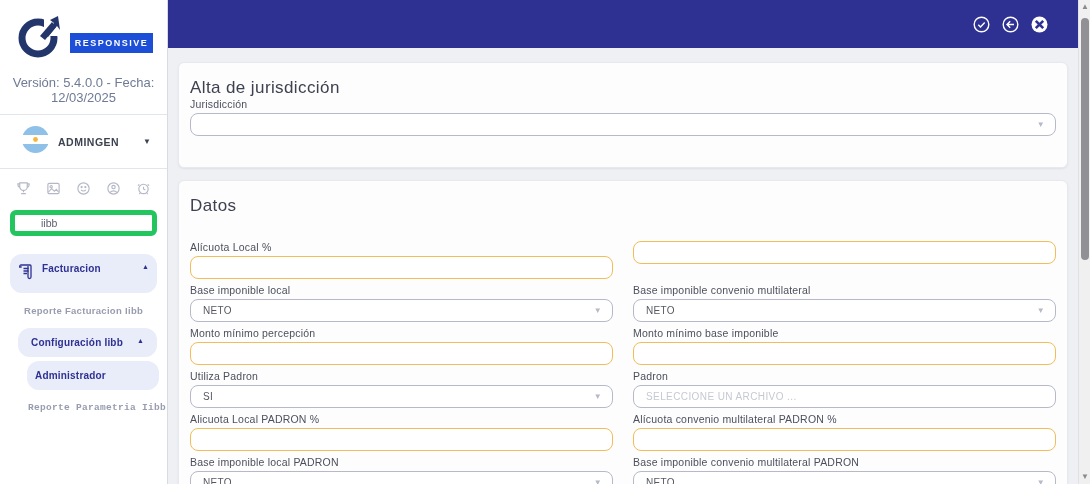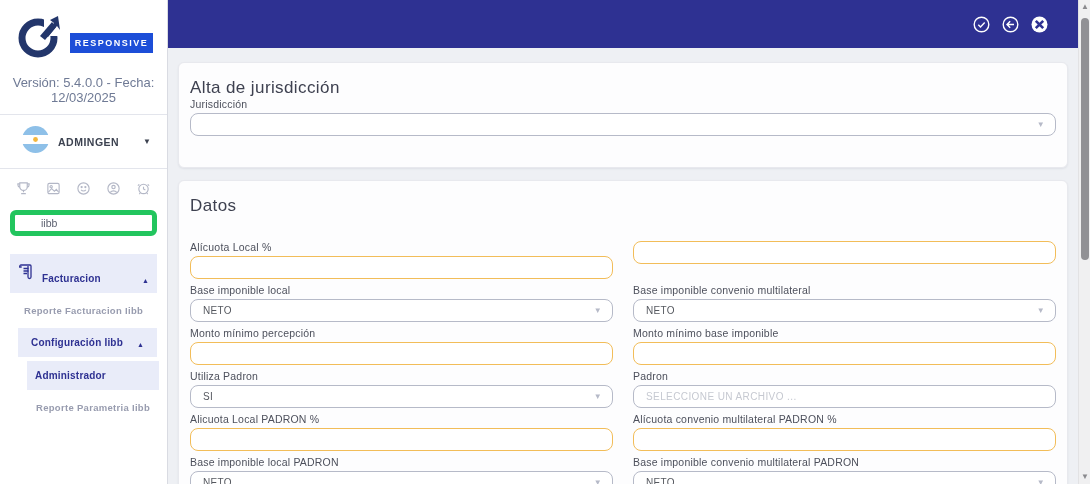--- a/index.html
+++ b/index.html
@@ -14,30 +14,30 @@
   .version { text-align:center; font-size:13px; color:#6f7a95; margin-top:9px; }
   .divider { height:1px; background:#e3e5ec; margin:0 0; }
   .user-row { display:flex; align-items:center; padding:11px 12px 11px 22px; }
   .user-name { font-size:10.5px; font-weight:bold; color:#3c4250; letter-spacing:.5px; margin-left:9px; flex:1; }
   .user-caret { color:#3c4250; font-size:8px; margin-right:4px; }
   .icon-row { display:flex; justify-content:space-between; padding:12px 16px 6px 16px; }
   .icon-row svg { display:block; }
   .search-wrap { padding:8px 10px 12px 10px; }
   .search-input { width:100%; height:26px; border:5px solid #22c55e; border-radius:6px; padding:0 26px; font-size:10.5px; color:#5d6170; outline:none; background:#fff; font-family:"Liberation Sans", sans-serif; }
   .menu { padding:6px 0 0 0; }
-  .menu-item { display:flex; align-items:flex-end; margin:0 10px; border-radius:0; padding:9px 8px; cursor:pointer; }
+  .menu-item { display:flex; align-items:flex-start; margin:0 10px; border-radius:12px; padding:9px 8px; cursor:pointer; }
   .menu-item.active { background:#e9ecf9; }
   .menu-item .mi-label { font-size:10px; font-weight:bold; color:#2e3192; flex:1; letter-spacing:.2px; }
   .menu-item .mi-caret { color:#2e3192; font-size:7px; }
   .menu-item svg { margin-right:9px; }
   .menu-sub { font-size:9.5px; font-weight:bold; color:#989caf; letter-spacing:.3px; padding:12px 0 12px 24px; cursor:pointer; }
   .menu-item.lvl2 { margin:0 10px 0 18px; justify-content:center; }
   .menu-item.lvl2 .mi-label { flex:0 1 auto; margin-right:14px; }
   .menu-item.lvl3 { margin:4px 8px 0 27px; justify-content:flex-start; }
-  .menu-sub.lvl3 { padding-left:36px; }
+  .menu-sub.lvl3 { padding-left:28px;font-family:Liberation Mono, monospace; }
 
   
   .main { position:absolute; left:168px; top:0; width:1003px; height:484px; background:#eef0f4;border-radius:23px; }
   .topbar { position:absolute; left:0; top:0; width:910px; height:48px; background:#2e3192; display:flex; align-items:center; justify-content:flex-end; gap:12px; padding-right:30px; }
   .topbar-btn { width:17px; height:17px; cursor:pointer; }
 
   .card { position:absolute; left:10px; width:890px; background:#fdfdfe; border-radius:6px; box-shadow:0 1px 2px rgba(40,45,80,.08); border:1px solid #e8e9ee; padding:15px 11px; }
   .card-jur { top:62px; height:106px; }
   .card-datos { top:180px; height:400px; }
   .card-title { font-size:17px; color:#3e4150; letter-spacing:.4px; }

